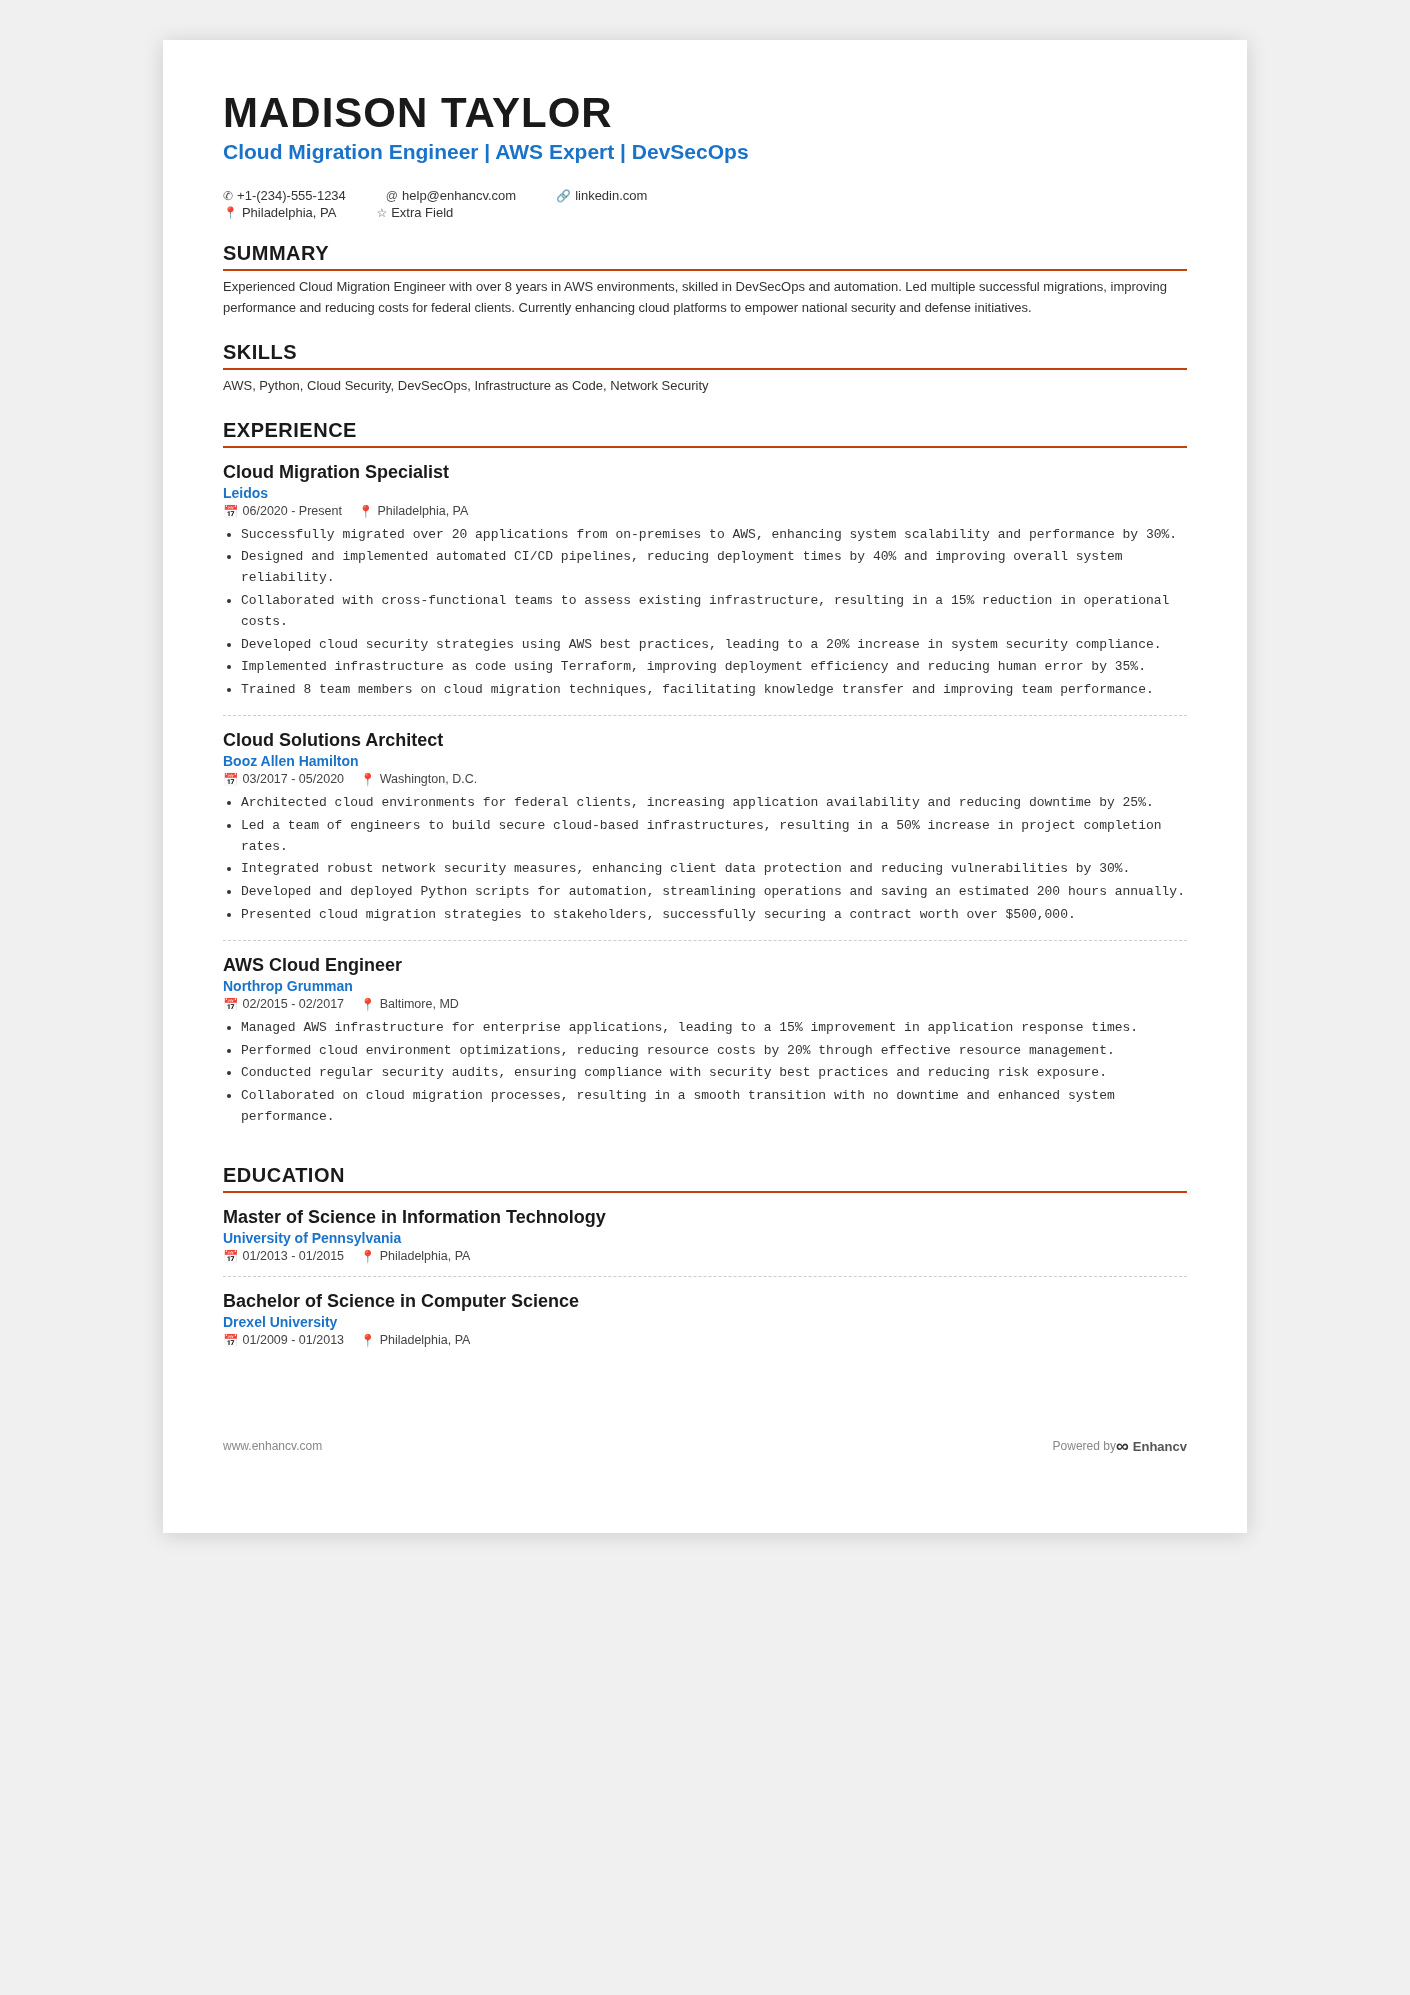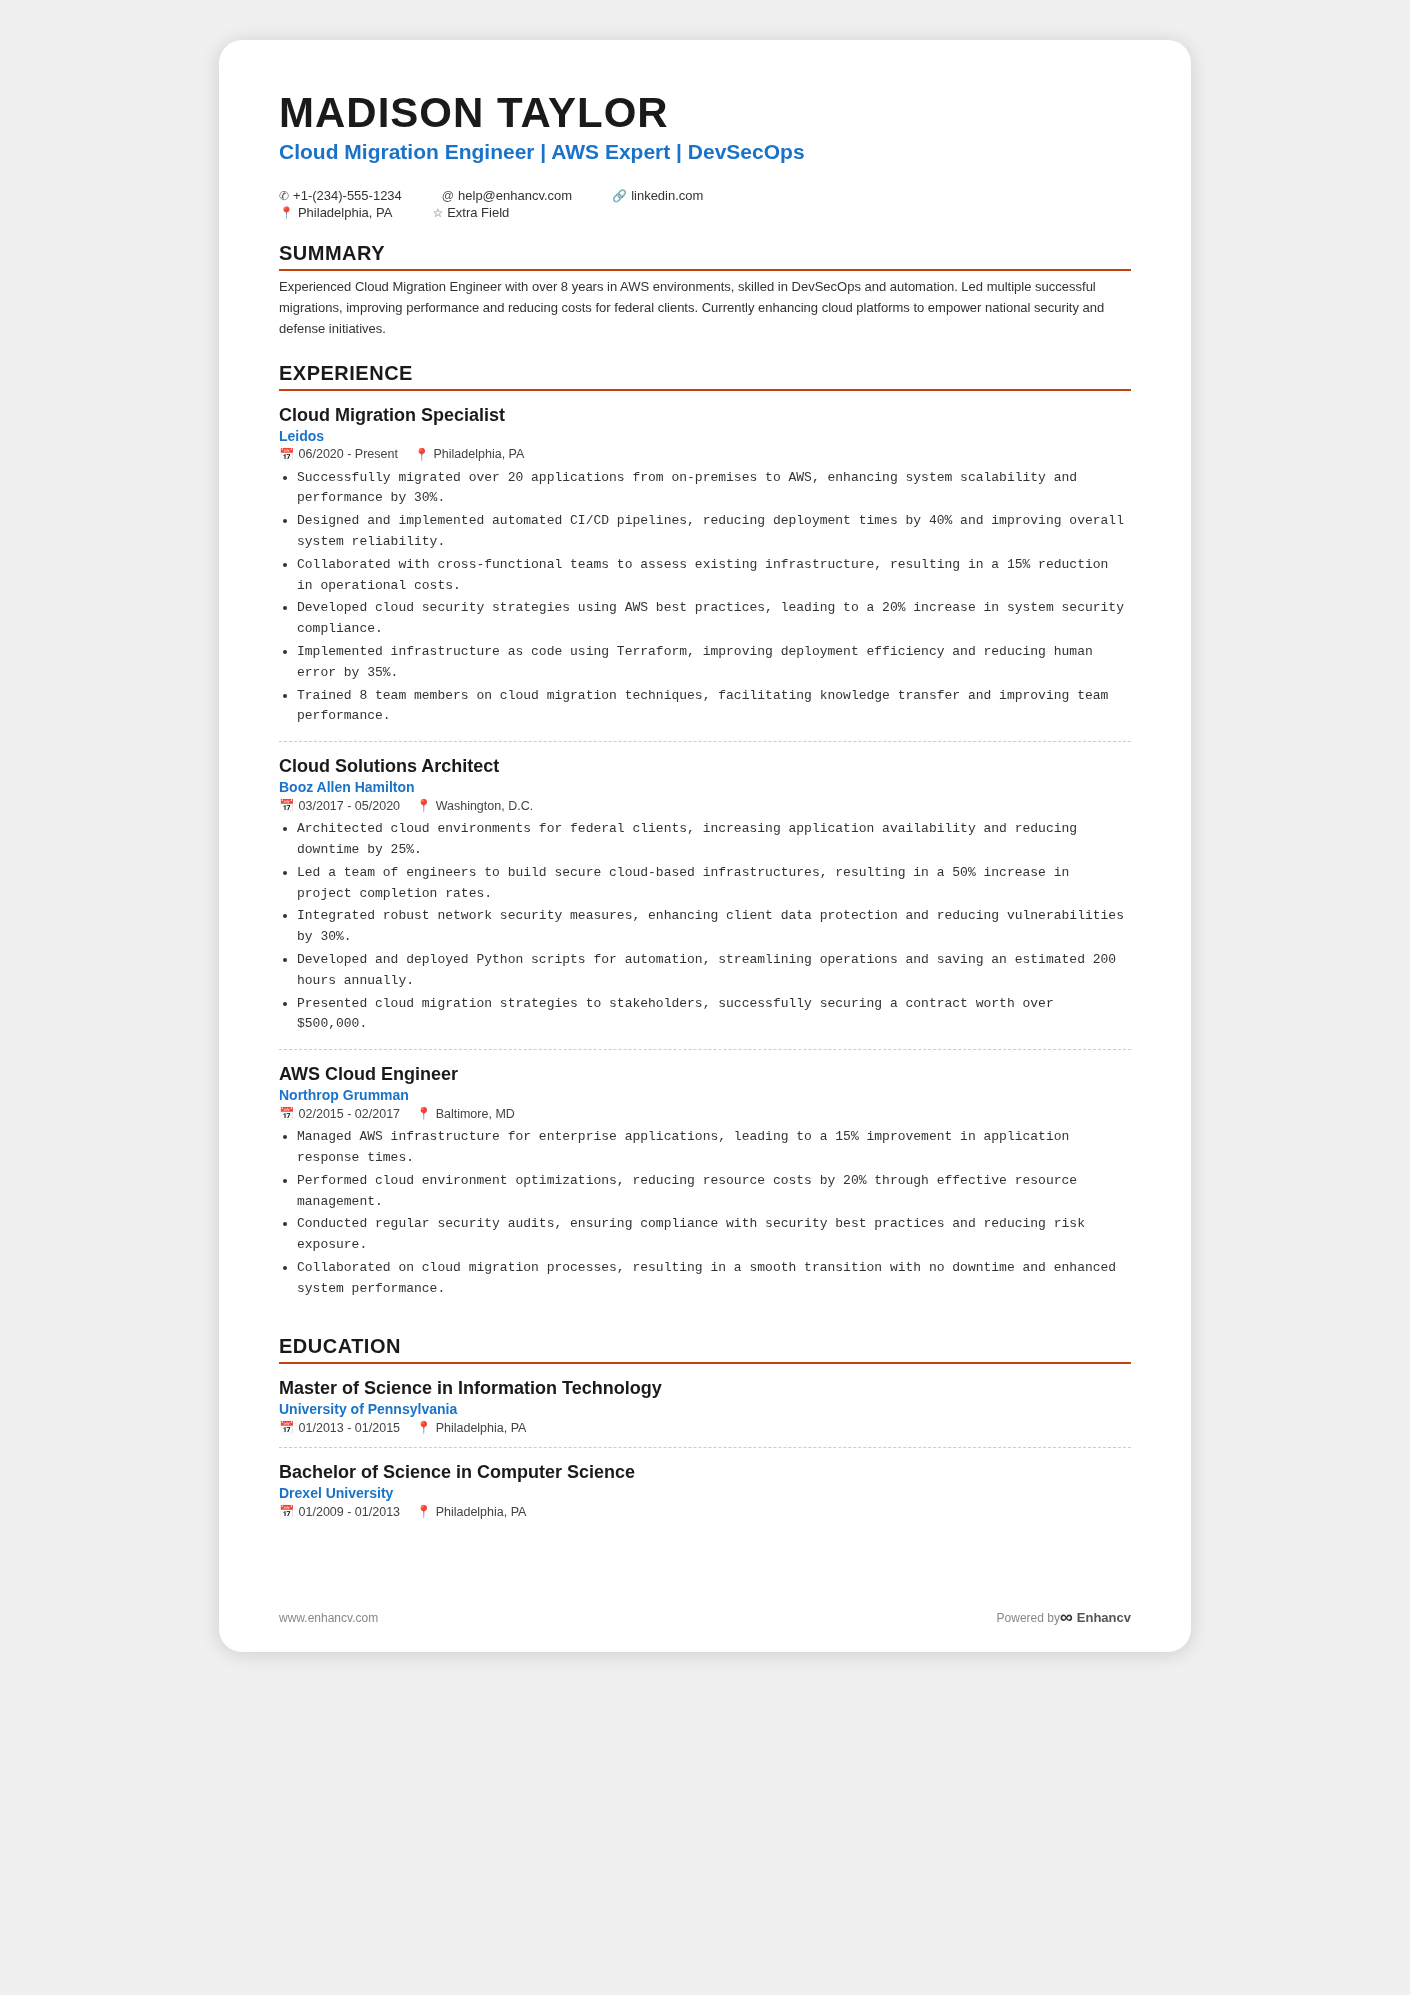--- a/index.html
+++ b/index.html
@@ -5,26 +5,25 @@
     * { margin: 0; padding: 0; box-sizing: border-box; }
     body {
       font-family: Georgia, 'Times New Roman', serif;
       background: #f0f0f0;
       display: flex;
       justify-content: center;
       padding: 40px 20px;
     }
     .page {
       background: #ffffff;
-      width: 972px;
+      width: 1084px;
       min-height: 1400px;
-      padding: 50px 60px 24px 60px;
+      padding: 50px 60px 76px 60px;
       box-shadow: 0 2px 20px rgba(0,0,0,0.15);
       position: relative;
-      border-radius: 23px;
     }
     .header-name {
       font-size: 42px;
       font-weight: 900;
       color: #1a1a1a;
       letter-spacing: 1px;
       font-family: Arial, sans-serif;
       line-height: 1.1;
     }
     .header-title {
@@ -216,20 +215,24 @@
         <span>Extra Field</span>
       </div>
     </div>
   </div>
 
   <div class="section">
     <div class="section-title">SUMMARY</div>
     <div class="section-text">Experienced Cloud Migration Engineer with over 8 years in AWS environments, skilled in DevSecOps and automation. Led multiple successful migrations, improving performance and reducing costs for federal clients. Currently enhancing cloud platforms to empower national security and defense initiatives.</div>
   </div>
 
+  <div class="section">
+    <div class="section-title">SKILLS</div>
+    <div class="section-text">AWS, Python, Cloud Security, DevSecOps, Infrastructure as Code, Network Security</div>
+  </div>
 
   <div class="section">
     <div class="section-title">EXPERIENCE</div>
 
     <div class="job-block">
       <div class="job-title">Cloud Migration Specialist</div>
       <div class="company-name">Leidos</div>
       <div class="job-meta">
         <div class="job-meta-item">
           <span>📅</span>

